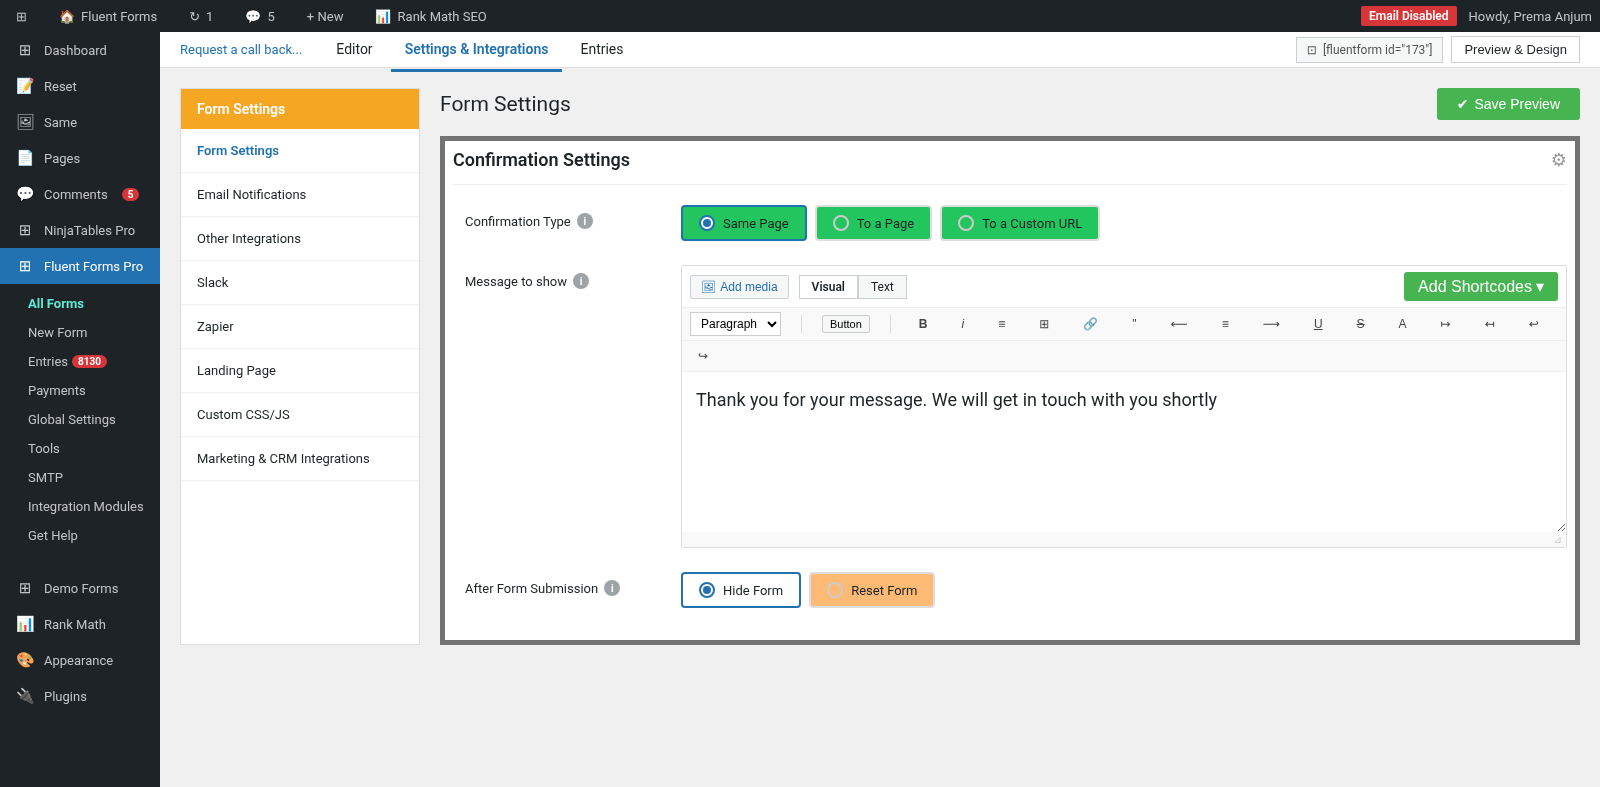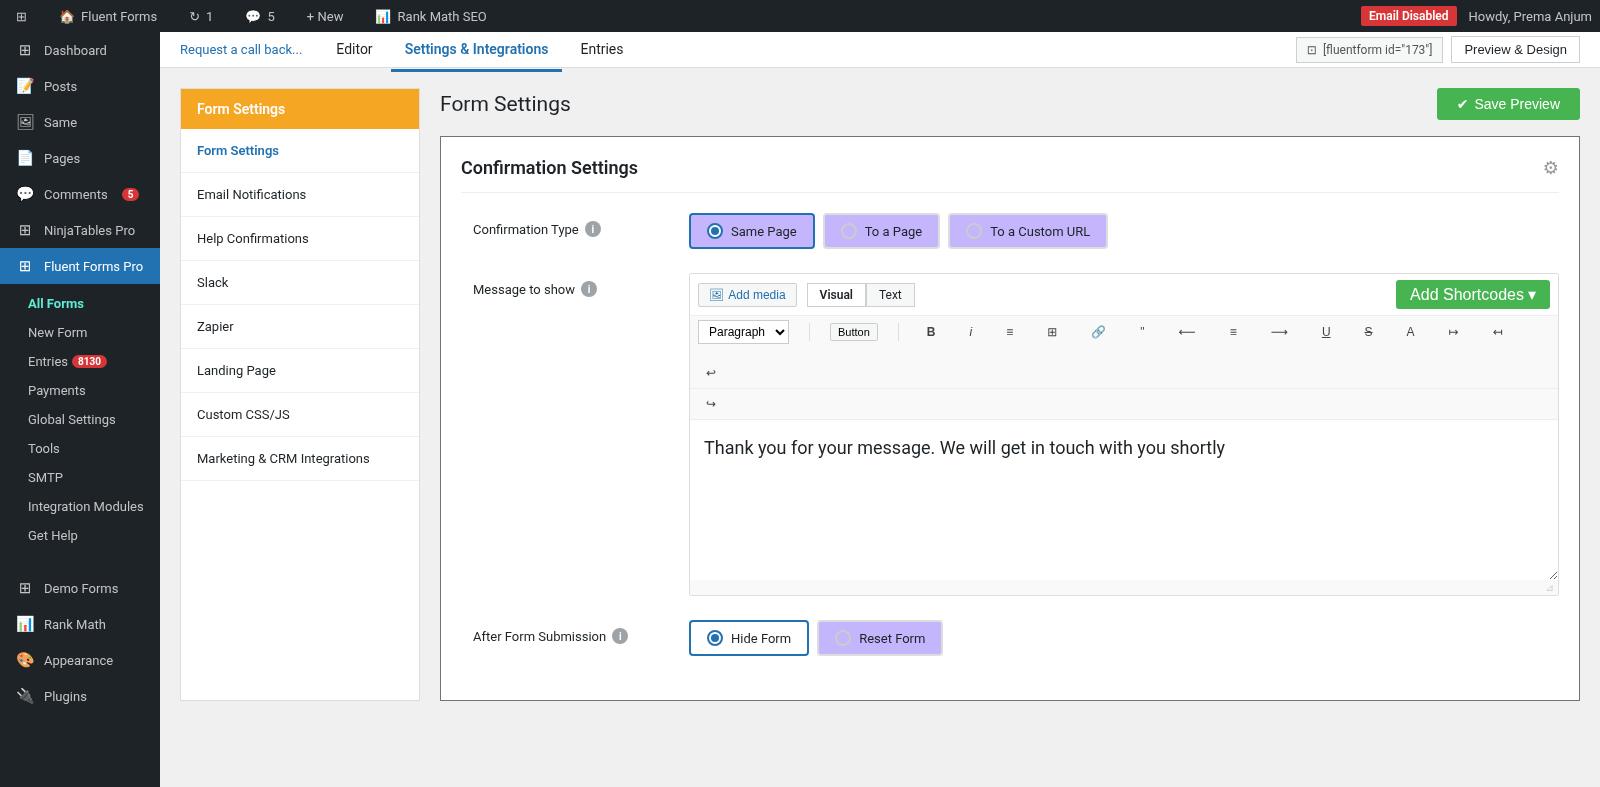--- a/index.html
+++ b/index.html
@@ -134,22 +134,22 @@
       background: #46b450; color: #fff;
       border: none; padding: 8px 20px;
       font-size: 14px; cursor: pointer;
       border-radius: 3px;
       display: flex; align-items: center; gap: 6px;
     }
 
     
     .settings-card {
       background: #fff;
-      border: 1px solid #737373;
-      padding: 20px;
+      border: 5px solid #737373;
+      padding: 8px;
     }
     .settings-card-title {
       font-size: 18px; font-weight: 600;
       margin-bottom: 20px;
       border-bottom: 1px solid #eee;
       padding-bottom: 14px;
     }
 
     
     .form-row {
@@ -174,21 +174,21 @@
 
     
     .radio-group { display: flex; gap: 8px; flex-wrap: wrap; }
     .radio-option {
       display: flex; align-items: center; gap: 8px;
       border: 2px solid #ddd;
       padding: 8px 16px;
       border-radius: 4px;
       cursor: pointer;
       font-size: 13px;
-      background: #c4b5fd;
+      background: #22c55e;
     }
     .radio-option.selected { border-color: #2271b1; }
     .radio-circle {
       width: 16px; height: 16px; border-radius: 50%;
       border: 2px solid #ccc;
       display: flex; align-items: center; justify-content: center;
     }
     .radio-circle.filled { border-color: #2271b1; background: #fff; }
     .radio-circle.filled::after {
       content: ''; width: 8px; height: 8px;
@@ -271,21 +271,21 @@
       background: #fff;
       color: #1d2327;
     }
     .reset-form-btn {
       display: flex; align-items: center; gap: 8px;
       border: 2px solid #ddd;
       padding: 8px 16px;
       border-radius: 4px;
       cursor: pointer;
       font-size: 13px;
-      background: #c4b5fd;
+      background: #fdba74;
       color: #1d2327;
     }
 
     
     .btn-tag {
       border: 1px solid #ccc; padding: 2px 7px;
       font-size: 11px; cursor: pointer;
       border-radius: 2px; background: #f6f7f7;
     }
   </style>
@@ -325,21 +325,21 @@
 
 <div id="layout">
 
   <div id="sidebar">
     <div class="sidebar-item">
       <span class="sidebar-icon">⊞</span>
       <span>Dashboard</span>
     </div>
     <div class="sidebar-item">
       <span class="sidebar-icon">📝</span>
-      <span>Posts</span>
+      <span>Reset</span>
     </div>
     <div class="sidebar-item">
       <span class="sidebar-icon">🖼</span>
       <span>Same</span>
     </div>
     <div class="sidebar-item">
       <span class="sidebar-icon">📄</span>
       <span>Pages</span>
     </div>
     <div class="sidebar-item">
@@ -402,21 +402,21 @@
         <button class="preview-btn">Preview &amp; Design</button>
       </div>
     </div>
 
     <div id="main">
 
       <div id="settings-nav">
         <div class="settings-nav-header">Form Settings</div>
         <div class="settings-nav-item" style="background:#fff;color:#2271b1;font-weight:600;">Form Settings</div>
         <div class="settings-nav-item">Email Notifications</div>
-        <div class="settings-nav-item">Help Confirmations</div>
+        <div class="settings-nav-item">Other Integrations</div>
         <div class="settings-nav-item">Slack</div>
         <div class="settings-nav-item">Zapier</div>
         <div class="settings-nav-item">Landing Page</div>
         <div class="settings-nav-item">Custom CSS/JS</div>
         <div class="settings-nav-item">Marketing &amp; CRM Integrations</div>
       </div>
 
       <div id="settings-content">
         <div class="settings-page-header">
           <h2 class="settings-page-title">Form Settings</h2>

